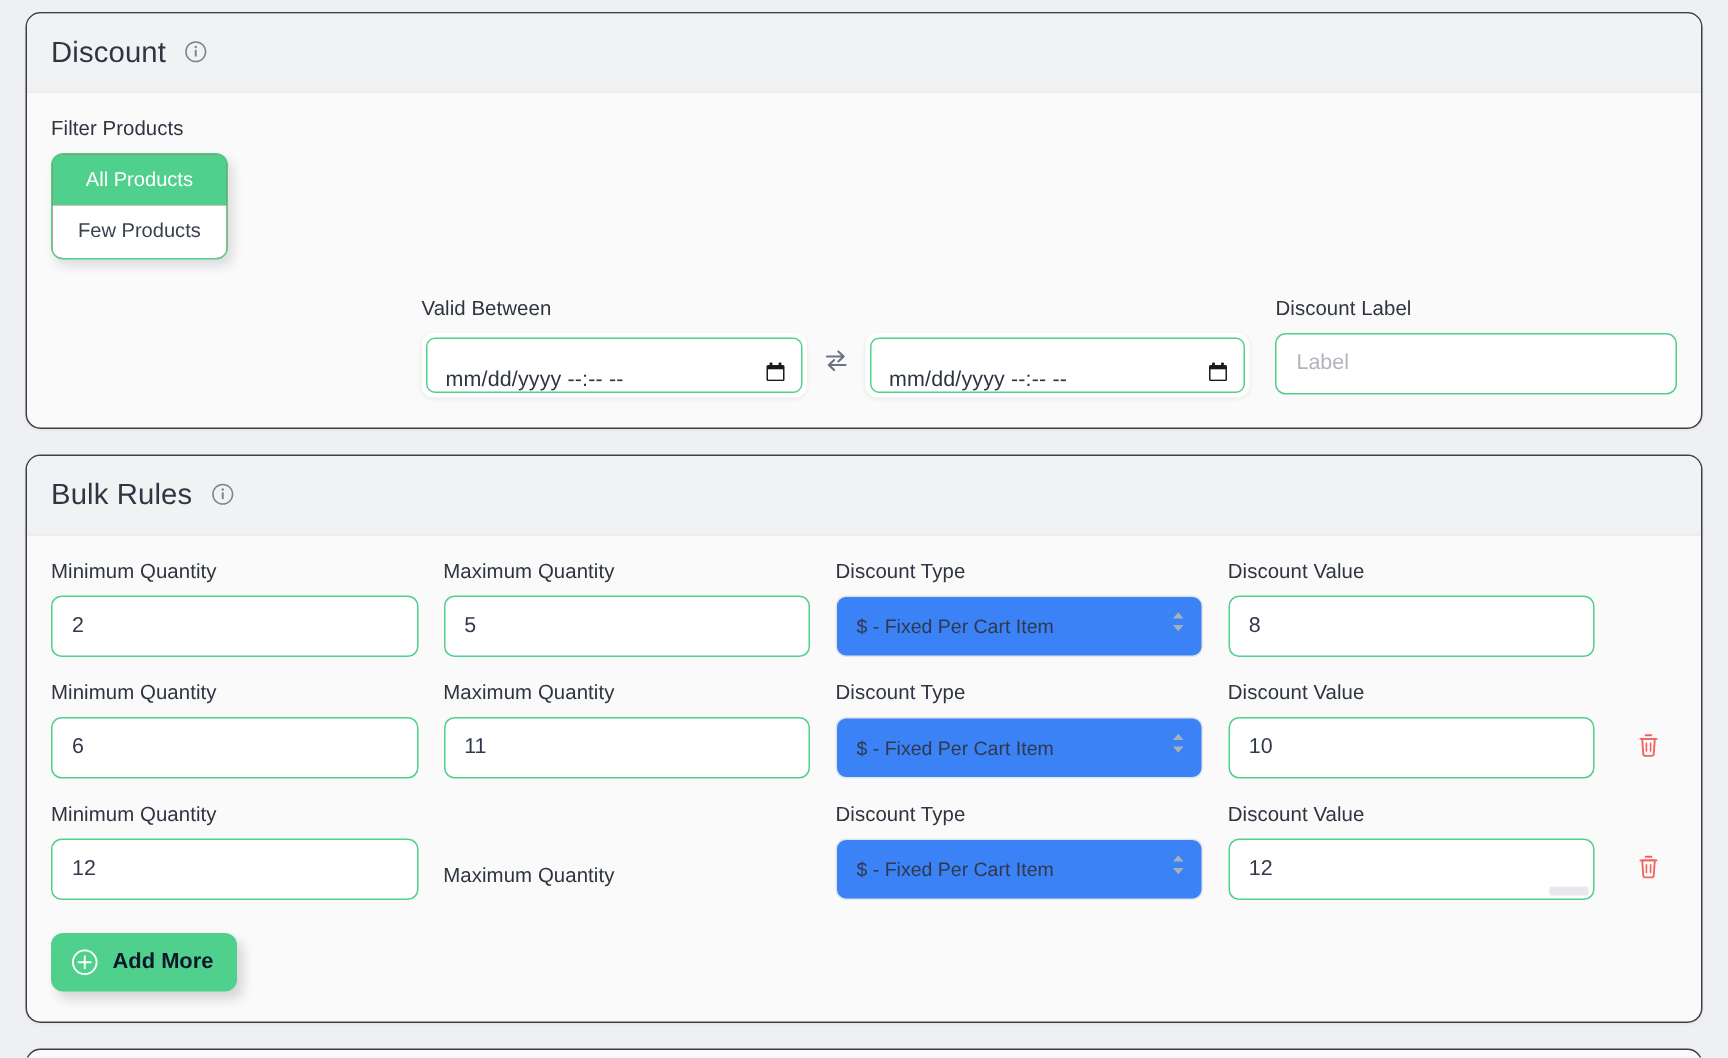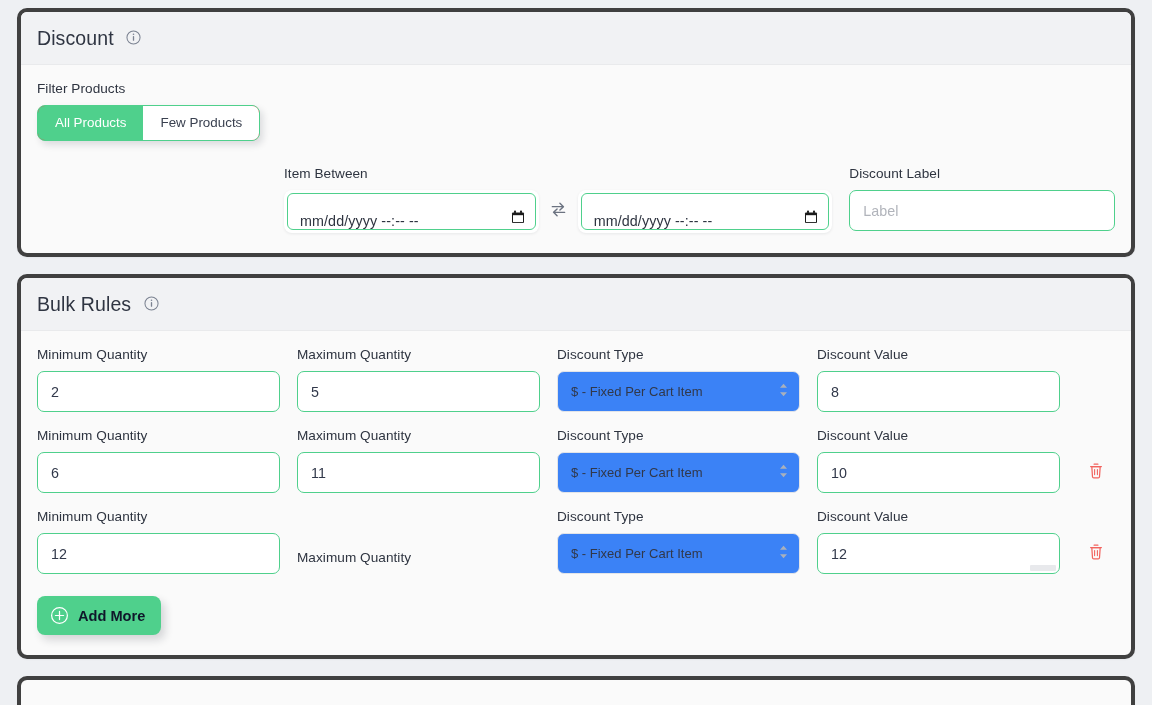--- a/index.html
+++ b/index.html
@@ -8,21 +8,21 @@
     width: 1152px; height: 705px;
     background: #eef0f3;
     font-family: "Liberation Sans", sans-serif;
     overflow: hidden;
   }
   .page { position: relative; width: 1152px; height: 705px; padding: 8px 17px 0 17px; }
 
   .card {
     background: #fafafa;
     border-radius: 10px;
-    border: 4px solid #404040;
+    border: 1px solid #404040;
     box-shadow: 0 1px 2px rgba(16,24,40,.04);
     overflow: hidden;
   }
   .card + .card { margin-top: 17px; }
 
   .card-head {
     background: #f1f2f4;
     padding: 15px 0 14px 16px;
     border-bottom: 1px solid #e9eaec;
   }
@@ -54,20 +54,21 @@
 
   
   .seg-wrap { margin-top: 3px; }
   .seg {
     display: inline-flex;
     border-radius: 8px;
     overflow: hidden;
     border: 1px solid #4fd08c;
     box-shadow: 3px 4px 7px rgba(16,24,40,.13);
     background: #ef4444;
+    flex-direction: column;
   }
   .seg-btn {
     font-size: 13.4px;
     padding: 9px 17px 10px 17px;
     border: 0;
     background: #fff;
     color: #3a4150;
     cursor: pointer;
     font-family: inherit;
     line-height: 1.15;
@@ -220,21 +221,21 @@
         <div class="seg">
           <button class="seg-btn active">All Products</button>
           <button class="seg-btn">Few Products</button>
         </div>
       </div>
 
       <div class="row-4">
 
 
         <div style="grid-column: 2 / span 2;">
-          <label class="field-label">Item Between</label>
+          <label class="field-label">Valid Between</label>
           <div class="date-group">
             <div class="date-box">
               <div class="date-inner">
                 <span class="date-text">mm/dd/yyyy --:-- --</span>
                 <span class="cal-icon">
                   <svg width="16" height="16" viewBox="0 0 16 16">
                     <rect x="2" y="3.4" width="12" height="10.6" rx="1" fill="#1b1b1b"></rect>
                     <rect x="3" y="6.2" width="10" height="6.9" fill="#fff"></rect>
                     <rect x="4.1" y="1.6" width="1.8" height="2.6" rx="0.6" fill="#1b1b1b"></rect>
                     <rect x="10.1" y="1.6" width="1.8" height="2.6" rx="0.6" fill="#1b1b1b"></rect>

